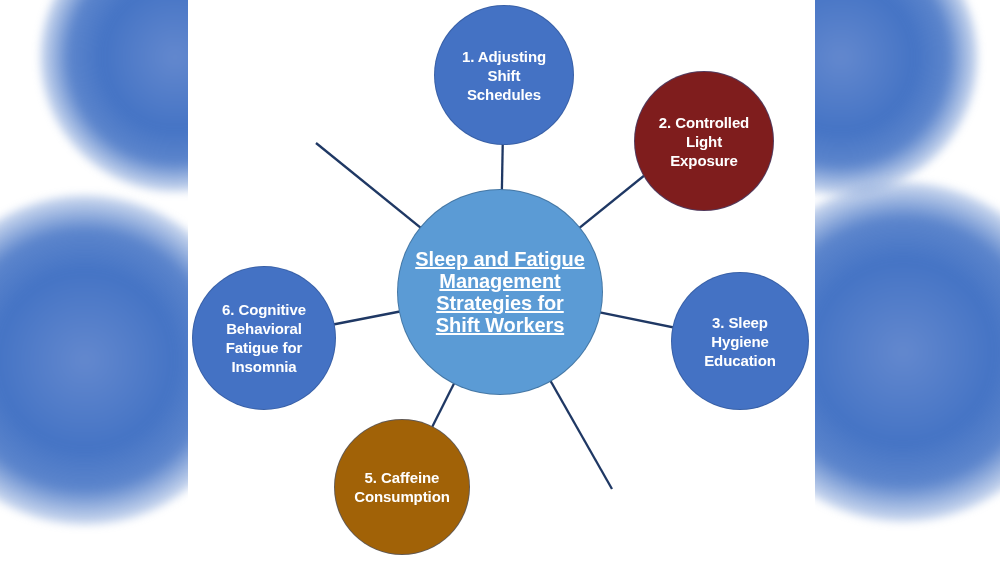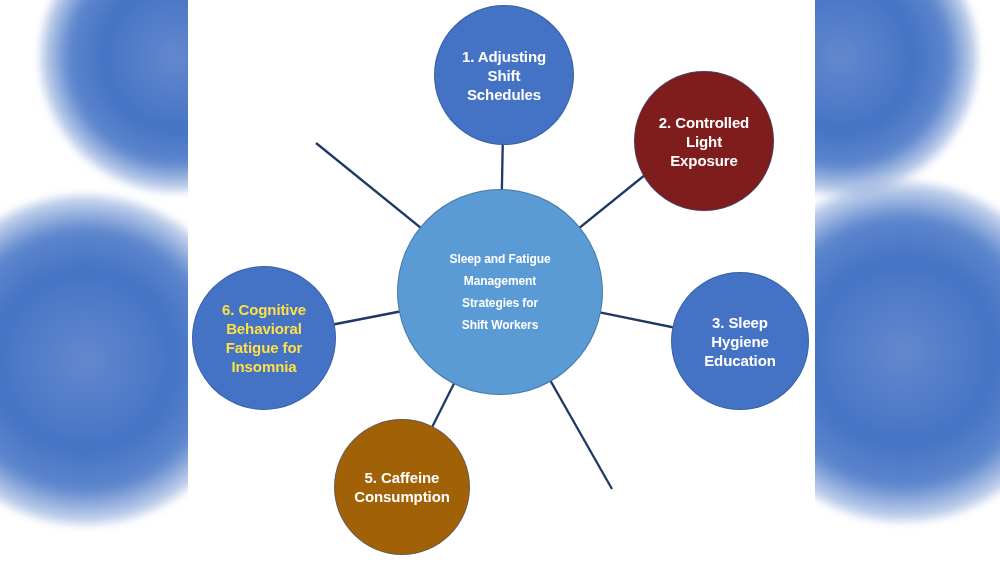--- a/index.html
+++ b/index.html
@@ -45,21 +45,21 @@
     box-sizing:border-box;
     border-radius:50%;
     display:flex; align-items:center; justify-content:center;
     text-align:center;
     color:#ffffff;
     font-weight:bold;
     border:1px solid rgba(47,82,143,0.55);
   }
   .node .txt { font-size:15px; line-height:19px; letter-spacing:-0.1px; }
   .node.center-node { border:1.5px solid rgba(65,113,156,0.85); }
-  .node.center-node .txt { font-size:12px; line-height:22px; }
+  .node.center-node .txt { font-size:20px; line-height:22px;text-decoration:underline; }
 </style>
 </head>
 <body>
 
 <div class="stage">
 
   <div class="band band-left">
     <div class="blob b1"></div>
     <div class="blob b2"></div>
   </div>
@@ -108,21 +108,21 @@
           <div>Hygiene</div>
           <div>Education</div>
         </div>
       </div>
       <div class="node sat-node" style="left: 146px; top: 419px; width: 136px; height: 136px; background: #a16207; color: rgb(255, 255, 255); justify-content: center;">
         <div class="txt">
           <div>5. Caffeine</div>
           <div>Consumption</div>
         </div>
       </div>
-      <div class="node sat-node" style="left: 4px; top: 266px; width: 144px; height: 144px; background: rgb(68, 114, 196); color: #fde047;">
+      <div class="node sat-node" style="left: 4px; top: 266px; width: 144px; height: 144px; background: rgb(68, 114, 196); color: #ffffff;">
         <div class="txt">
           <div>6. Cognitive</div>
           <div>Behavioral</div>
           <div>Fatigue for</div>
           <div>Insomnia</div>
         </div>
       </div>
     </div>
 
 </div>

